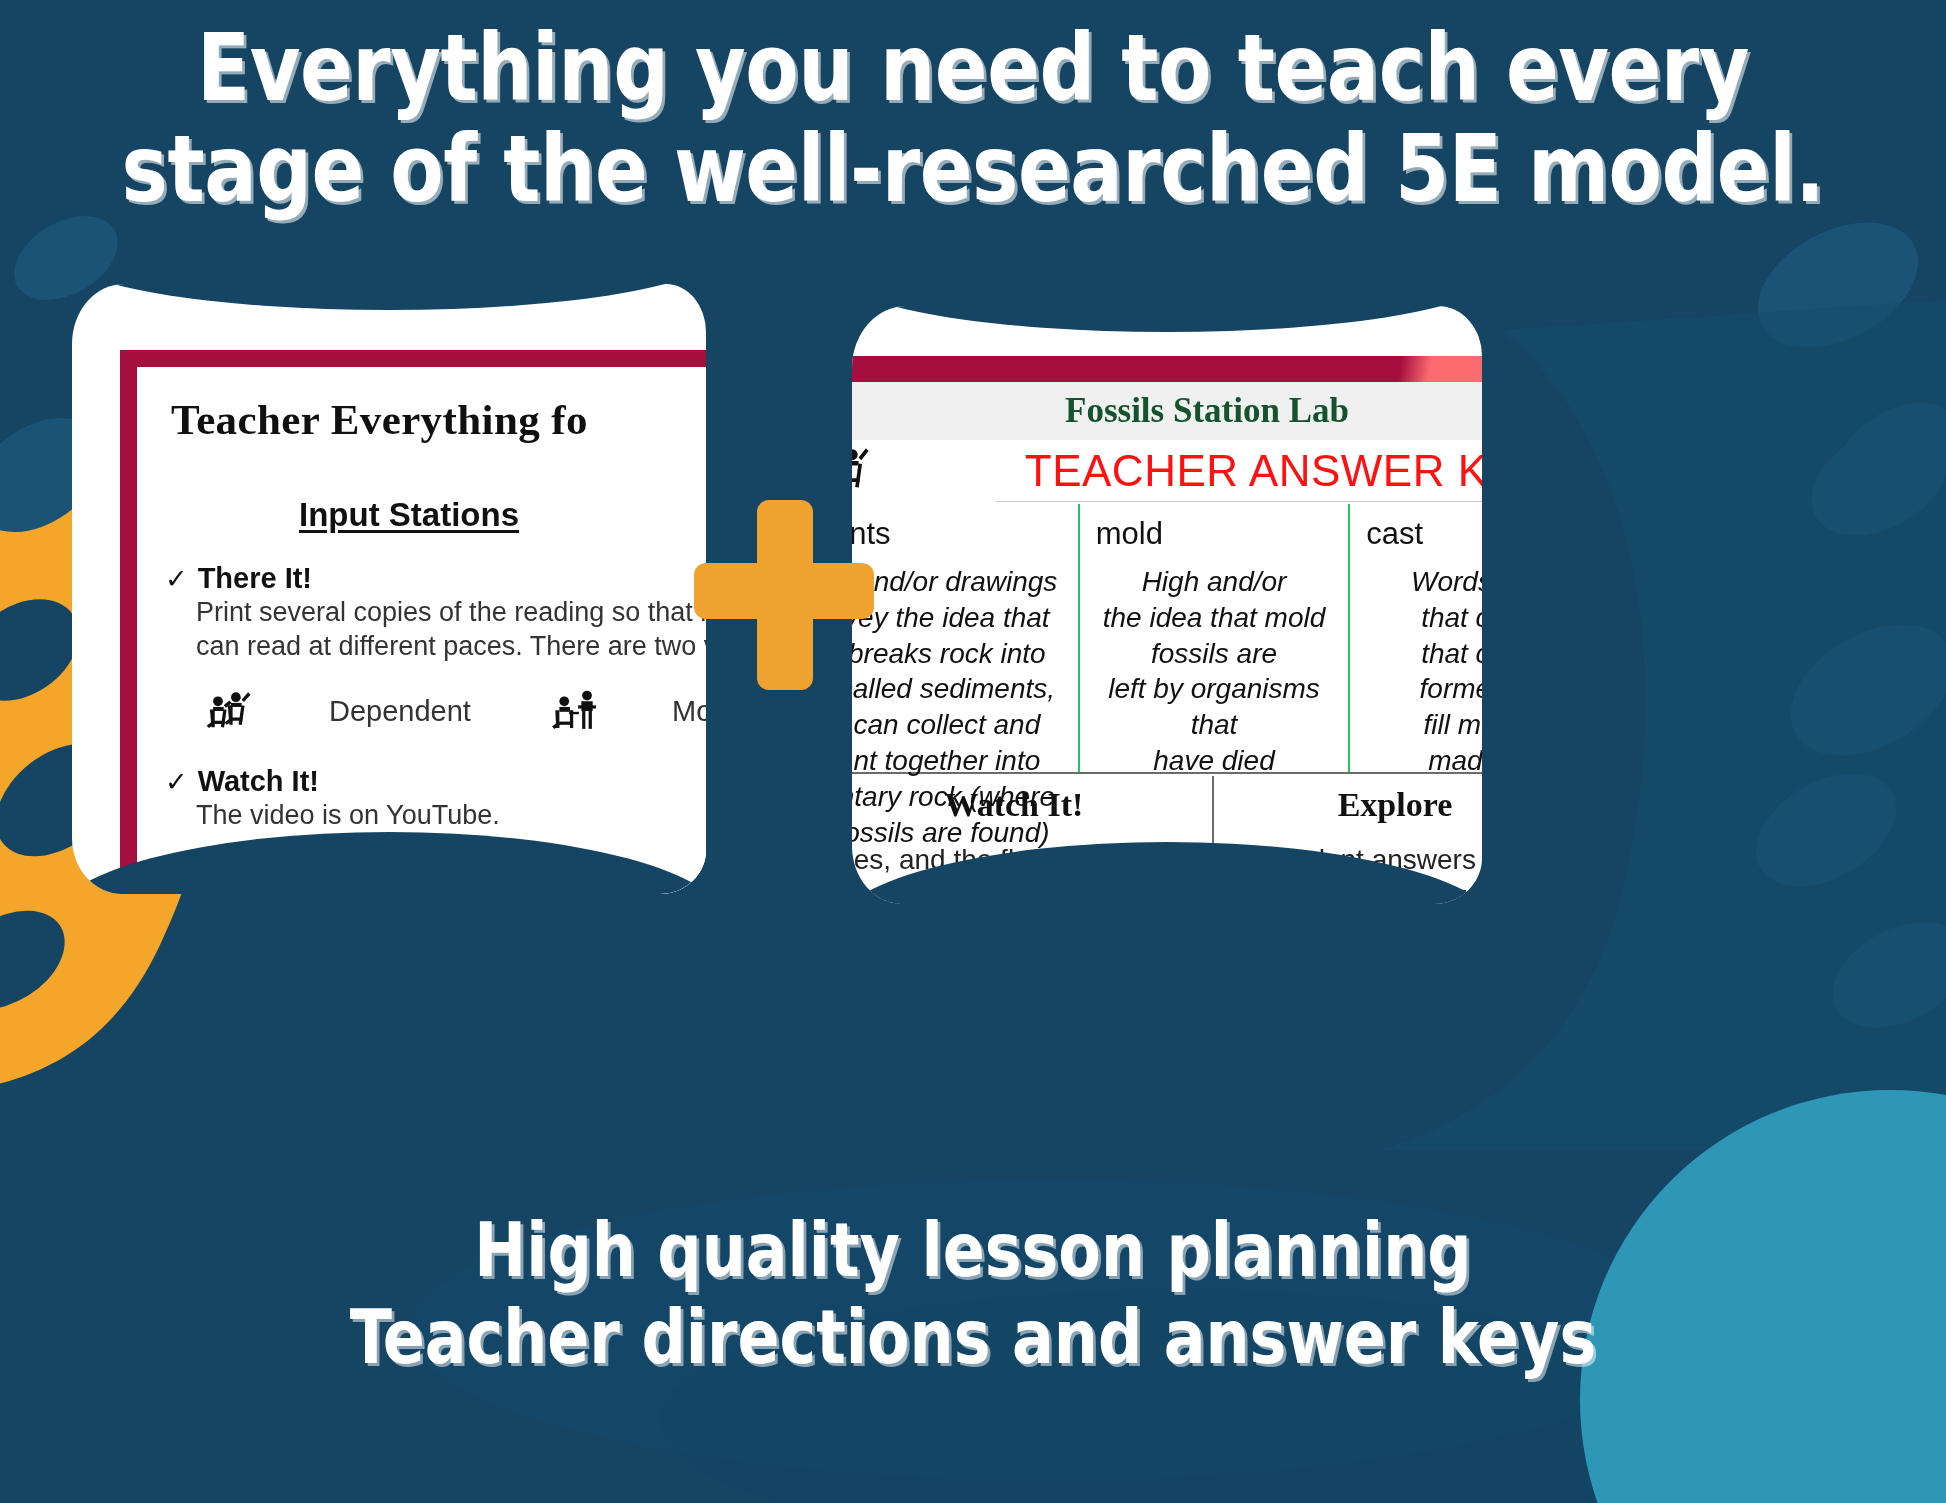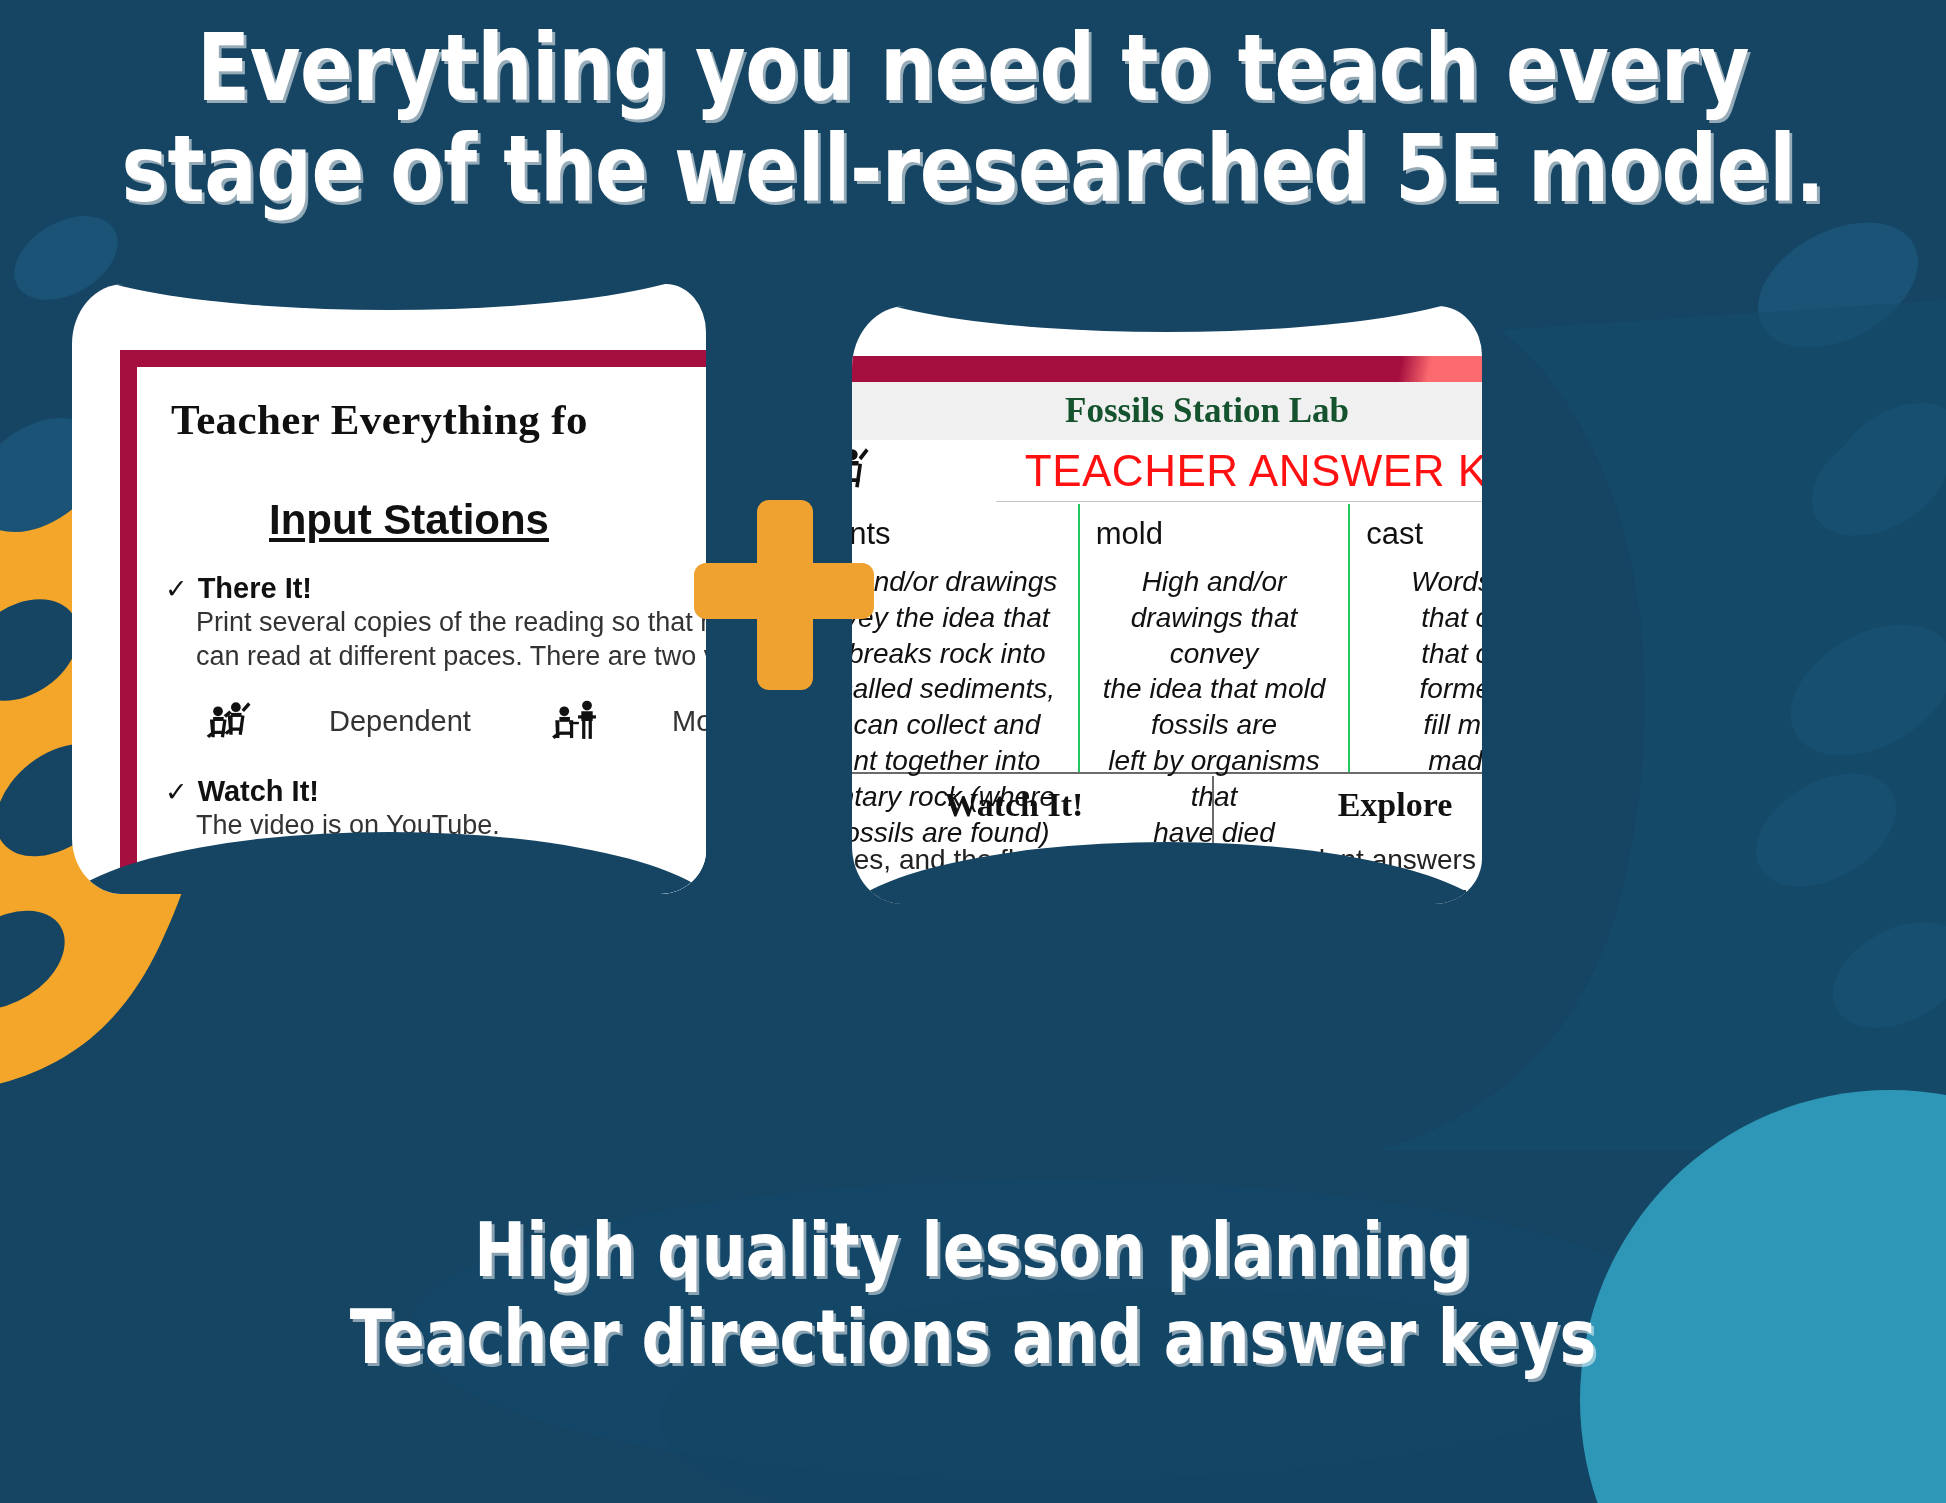--- a/index.html
+++ b/index.html
@@ -70,21 +70,21 @@
     position:absolute; inset:0; background:#fff;
     padding:14px 0 0 22px; overflow:hidden;
   }
   .doc-title {
     font-family:"Liberation Serif", serif; font-weight:bold;
     font-size:43px; color:#101010; white-space:nowrap;
     margin:14px 0 0 12px; letter-spacing:0.4px;
   }
   .doc-sub {
     font-family:"Liberation Sans", sans-serif; font-weight:bold;
-    font-size:42px; color:#111; text-decoration:underline;
+    font-size:33px; color:#111; text-decoration:underline;
     text-align:center; margin:52px 0 0 0; width:500px;
     text-underline-offset:4px;
   }
   .chk-item { margin:28px 0 0 6px; }
   .chk-head {
     font-family:"Liberation Sans", sans-serif; font-weight:bold;
     font-size:29px; color:#111; white-space:nowrap;
   }
   .chk-head .tick { font-weight:normal; font-size:27px; margin-right:10px; }
   .chk-body {
@@ -301,21 +301,20 @@
             <div>can collect and</div>
             <div>nt together into</div>
             <div>ntary rock (where</div>
             <div>ossils are found)</div>
           </div>
         </div>
         <div class="rk-cell" style="width:310px">
           <div class="rk-term">mold</div>
           <div class="rk-def">
             <div>High and/or</div>
-            <div>drawings that convey</div>
             <div>the idea that mold</div>
             <div>fossils are</div>
             <div>left by organisms that</div>
             <div>have died</div>
           </div>
         </div>
         <div class="rk-cell" style="width:260px">
           <div class="rk-term">cast</div>
           <div class="rk-def">
             <div>Words a</div>

